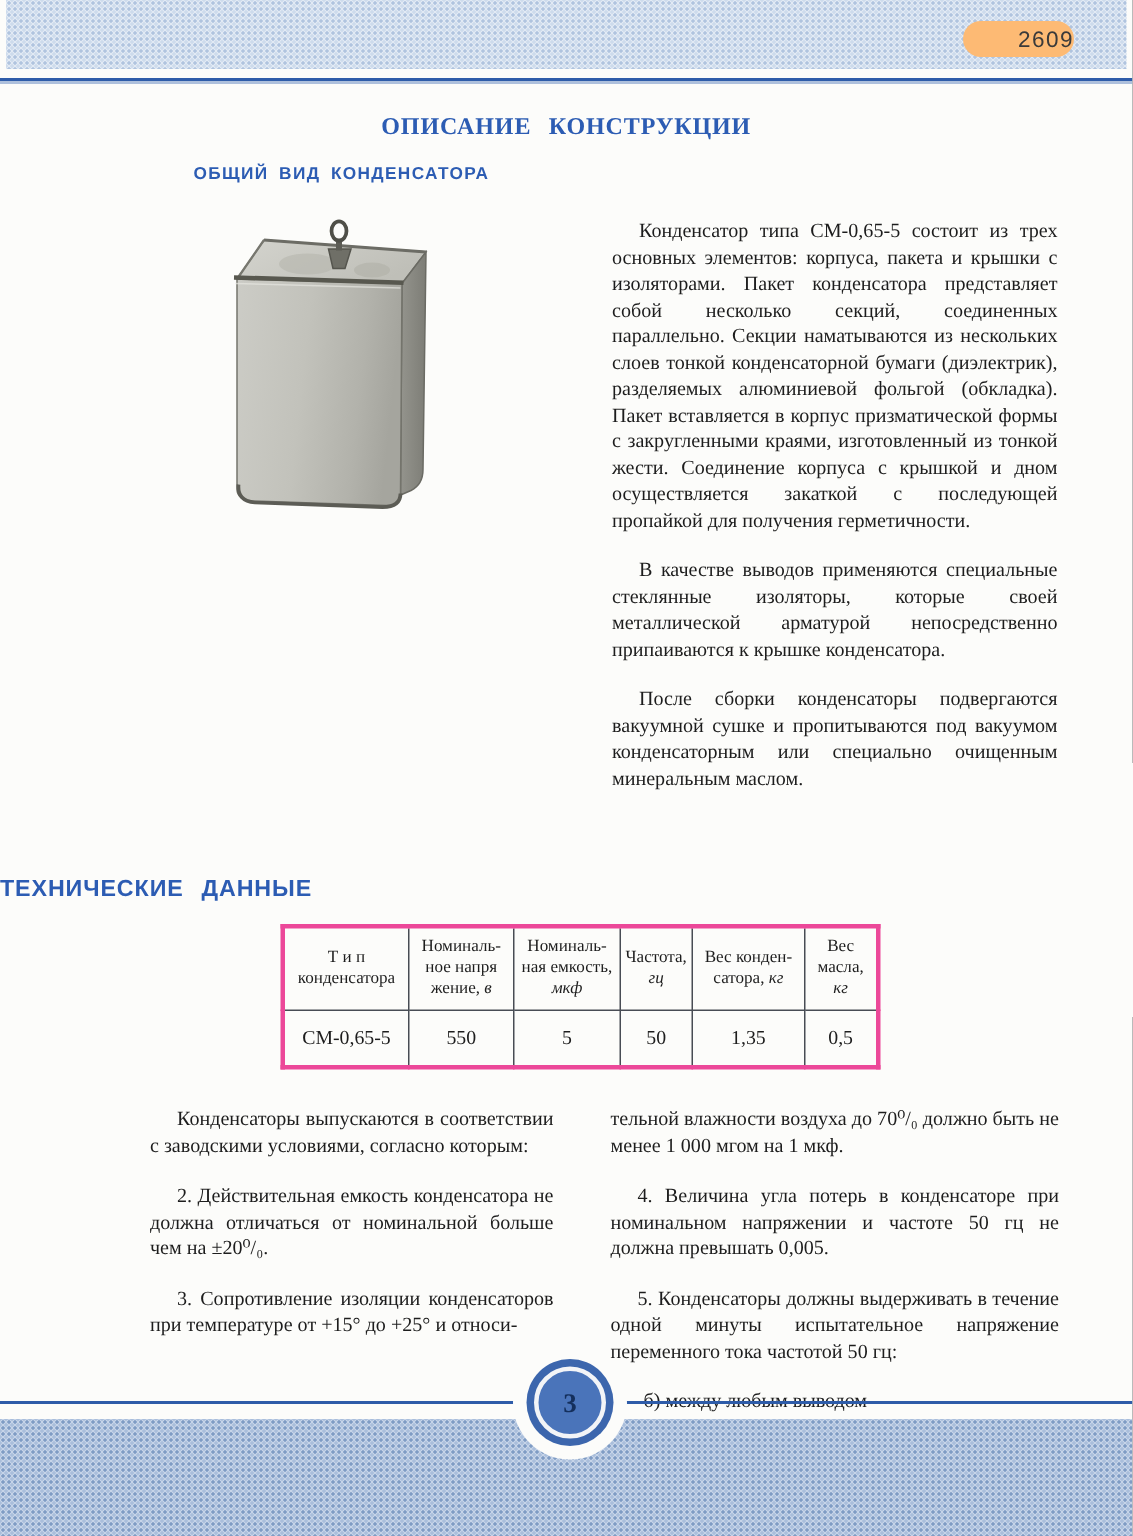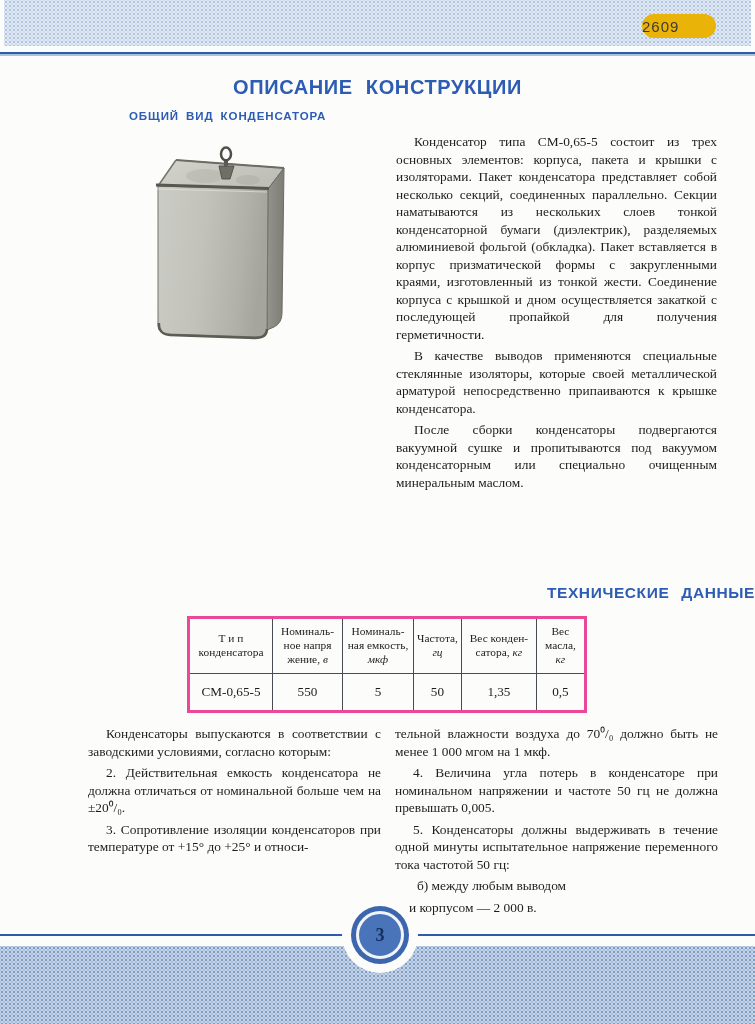--- a/index.html
+++ b/index.html
@@ -10,22 +10,22 @@
   }
   
   .band-top{
     position:absolute;top:0;left:4px;right:4px;height:46px;
     background-color:#e2eaf4;
     background-image:radial-gradient(#b0c4df 1px,rgba(0,0,0,0) 1.2px),radial-gradient(#cddbec 1px,rgba(0,0,0,0) 1.2px);
     background-size:4px 4px,4px 4px;background-position:0 0,2px 2px;
   }
   .doc-number-pill{
     position:absolute;top:14px;right:39px;width:74px;height:24px;
-    background:#eab308;border-radius:12px;
-    display:flex;align-items:center;justify-content:flex-start;
+    background:#fdba74;border-radius:12px;
+    display:flex;align-items:center;justify-content:flex-end;
     font-family:"Liberation Sans",sans-serif;font-size:15px;letter-spacing:1px;color:#3a3a3a;
   }
   .top-rule{
     position:absolute;top:52px;left:0;right:0;height:2px;background:#2e5ca9;
     box-shadow:0 2px 0 rgba(122,152,200,.6);
   }
   .band-bottom{
     position:absolute;left:0;right:0;top:946px;height:78px;z-index:1;
     background-color:#c6d4e8;
     background-image:radial-gradient(#7f9cc4 1px,rgba(0,0,0,0) 1.2px),radial-gradient(#a9bedb 1px,rgba(0,0,0,0) 1.2px);
@@ -41,37 +41,37 @@
     background:#3c66ad;z-index:3;display:flex;align-items:center;justify-content:center;
   }
   .page-circle .inner{
     width:42px;height:42px;border-radius:50%;background:#4a74ba;border:3px solid #f2f4f7;
     display:flex;align-items:center;justify-content:center;
     font-size:18px;color:#142f5c;font-weight:bold;
   }
   
   .page-title{
     position:absolute;top:76px;left:0;right:0;text-align:center;
-    font-family:Liberation Sans, sans-serif;font-weight:bold;
-    font-size:20px;letter-spacing:.6px;word-spacing:7px;color:#2c5cb3;
+    font-family:Liberation Serif, serif;font-weight:bold;
+    font-size:16px;letter-spacing:.6px;word-spacing:7px;color:#2c5cb3;
   }
   .figure-caption{
     position:absolute;top:110px;left:129px;
     font-family:"Liberation Sans","DejaVu Sans",sans-serif;font-weight:bold;
     font-size:11.5px;letter-spacing:.9px;word-spacing:3px;color:#2c5cb3;
   }
   .tech-title{
-    position:absolute;top:584px;left:0;right:0;text-align:right;
+    position:absolute;top:584px;left:0;right:0;text-align:left;
     font-family:"Liberation Sans","DejaVu Sans",sans-serif;font-weight:bold;
     font-size:15.5px;letter-spacing:.6px;word-spacing:7px;color:#2c5cb3;
   }
   
   .figure-wrap{position:absolute;top:133px;left:130px;width:210px;height:225px;}
   
-  .textcol p{margin:4px;text-align:justify;text-indent:18px;font-size:13.4px;line-height:17.5px;font-family:Liberation Serif, serif;}
+  .textcol p{margin:16px;text-align:justify;text-indent:18px;font-size:13.4px;line-height:17.5px;}
   .construction-text{position:absolute;top:129px;left:392px;width:329px;}
   .notes-left{position:absolute;top:721px;left:84px;width:301px;}
   .notes-right{position:absolute;top:721px;left:391px;width:331px;}
   .textcol p.noindent{text-indent:0;}
   .textcol p.listline{text-align:left;text-indent:0;padding-left:22px;}
   .textcol p.listline-cont{text-align:left;text-indent:0;padding-left:14px;}
   .textcol p.gap-before{margin-top:7px;}
   
   .spec-table{
     position:absolute;top:616px;left:187px;border-collapse:collapse;

